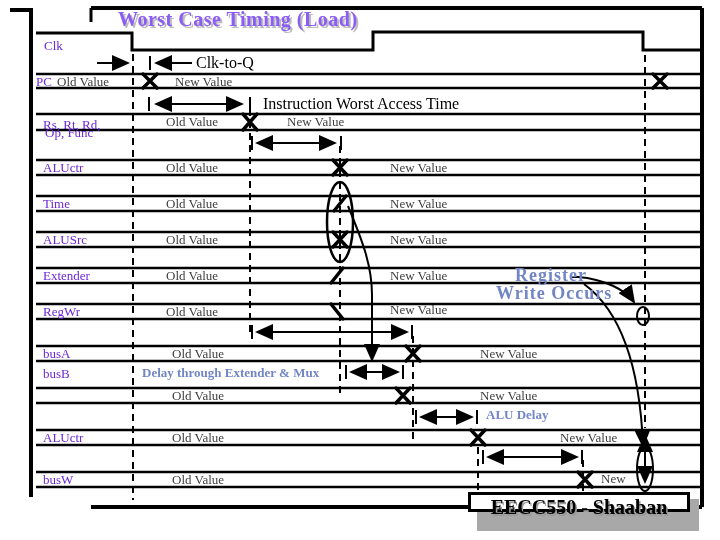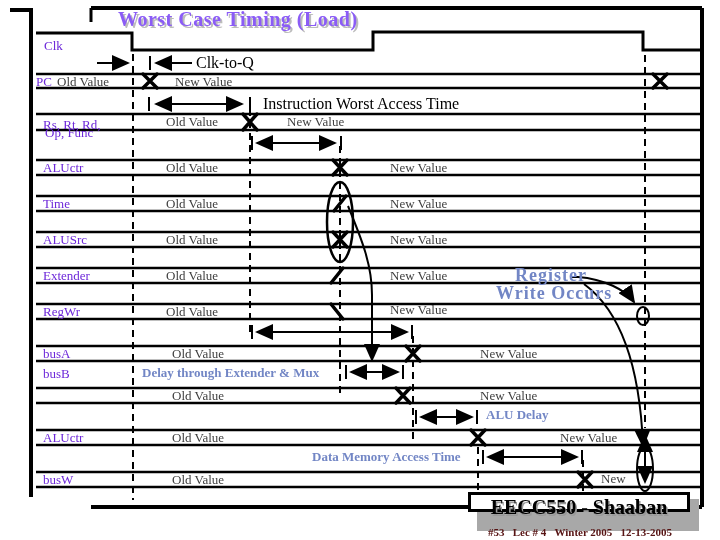--- a/index.html
+++ b/index.html
@@ -150,21 +150,19 @@
   <div class="txt val" style="left:560px;top:431px">New Value</div>
   <div class="txt val" style="left:601px;top:472px">New</div>
 
   <div class="txt ann" style="left:196px;top:56px">Clk-to-Q</div>
   <div class="txt ann" style="left:263px;top:97px">Instruction Worst Access Time</div>
 
   <div class="txt blue-lg" style="left:515px;top:268px">Register</div>
   <div class="txt blue-lg" style="left:496px;top:286px">Write Occurs</div>
   <div class="txt blue" style="left:142px;top:366px">Delay through Extender &amp; Mux</div>
   <div class="txt blue" style="left:486px;top:408px">ALU Delay</div>
-  <div class="txt blue" style="left:312px;top:450px">Data Memory Access Time</div>
 
   <div id="footer-shadow"></div>
   <div id="footer-box">
     <span>EECC550 - Shaaban</span>
   </div>
-  <div id="footer-details">#53   Lec # 4   Winter 2005   12-13-2005</div>
 
 </div>
 
 </body></html>

